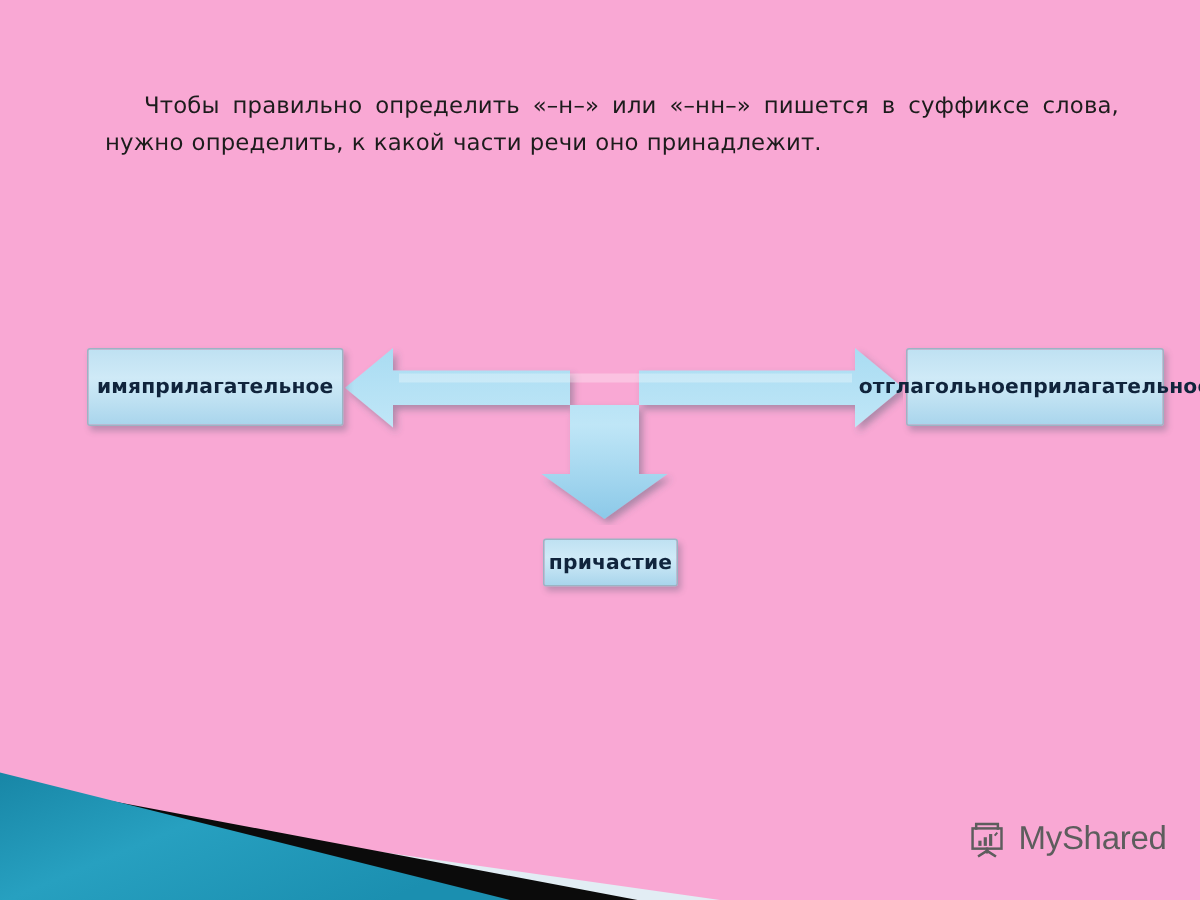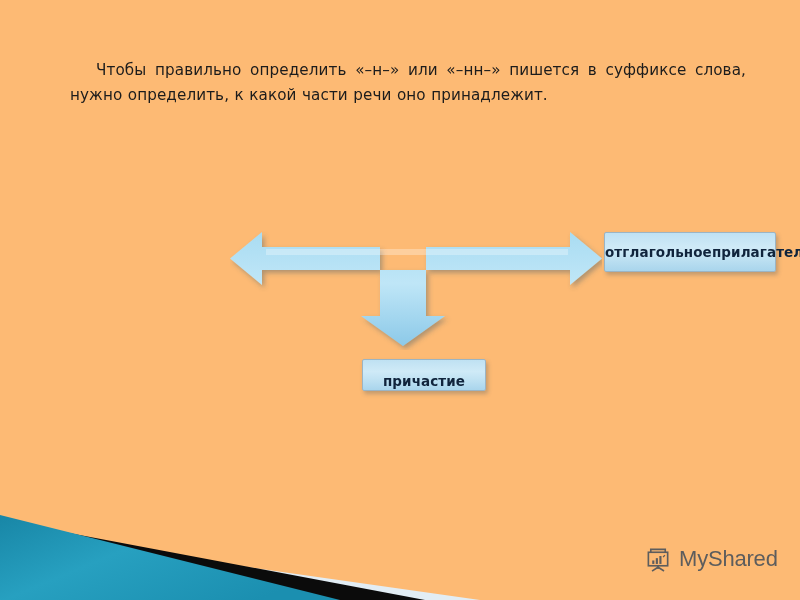--- a/index.html
+++ b/index.html
@@ -14,21 +14,21 @@
     overflow: hidden;
     font-family: "DejaVu Sans", "Liberation Sans", sans-serif;
     background: #ffffff;
   }
 
   
   #slide {
     position: absolute;
     left: 0; top: 0;
     width: 800px; height: 600px;
-    background: #fdba74;
+    background: #f9a8d4;
   }
 
   
   #intro-text {
     position: absolute;
     left: 70px;
     top: 58px;
     width: 676px;
     font-size: 15.2px;
     line-height: 25px;
@@ -72,27 +72,26 @@
     letter-spacing: 0.1px;
   }
   .node .node-label { display: block; }
 
   #node-adjective {
     left: 58px;  top: 232px;
     width: 171px; height: 52px;
   }
   #node-verbal-adjective {
     left: 604px; top: 232px;
-    width: 172px; height: 40px; justify-content: space-between;
+    width: 172px; height: 52px;
   }
   #node-participle {
     left: 362px; top: 359px;
-    width: 124px; height: 32px;
+    width: 90px; height: 32px;
     font-size: 13.5px;
-    align-items: flex-end;
   }
 
   
   #arrow-tri {
     position: absolute;
     left: 230px;
     top: 228px;
     width: 372px;
     height: 122px;
   }
@@ -169,20 +168,25 @@
                L 196,42
                L 196,42
                L 150,42
                L 32,42
                L 32,57
                Z"></path>
 
       <path fill="#ffffff" opacity="0.30" d="M 36,21 L 338,21 L 338,27 L 36,27 Z"></path>
     </svg>
 
+    <div class="node" id="node-adjective">
+      <span class="node-label">имя</span>
+        <br>
+      <span class="node-label">прилагательное</span>
+    </div>
 
     <div class="node" id="node-verbal-adjective">
       <span class="node-label">отглагольное</span>
         <br>
       <span class="node-label">прилагательное</span>
     </div>
 
     <div class="node" id="node-participle">
       <span class="node-label">причастие</span>
     </div>

